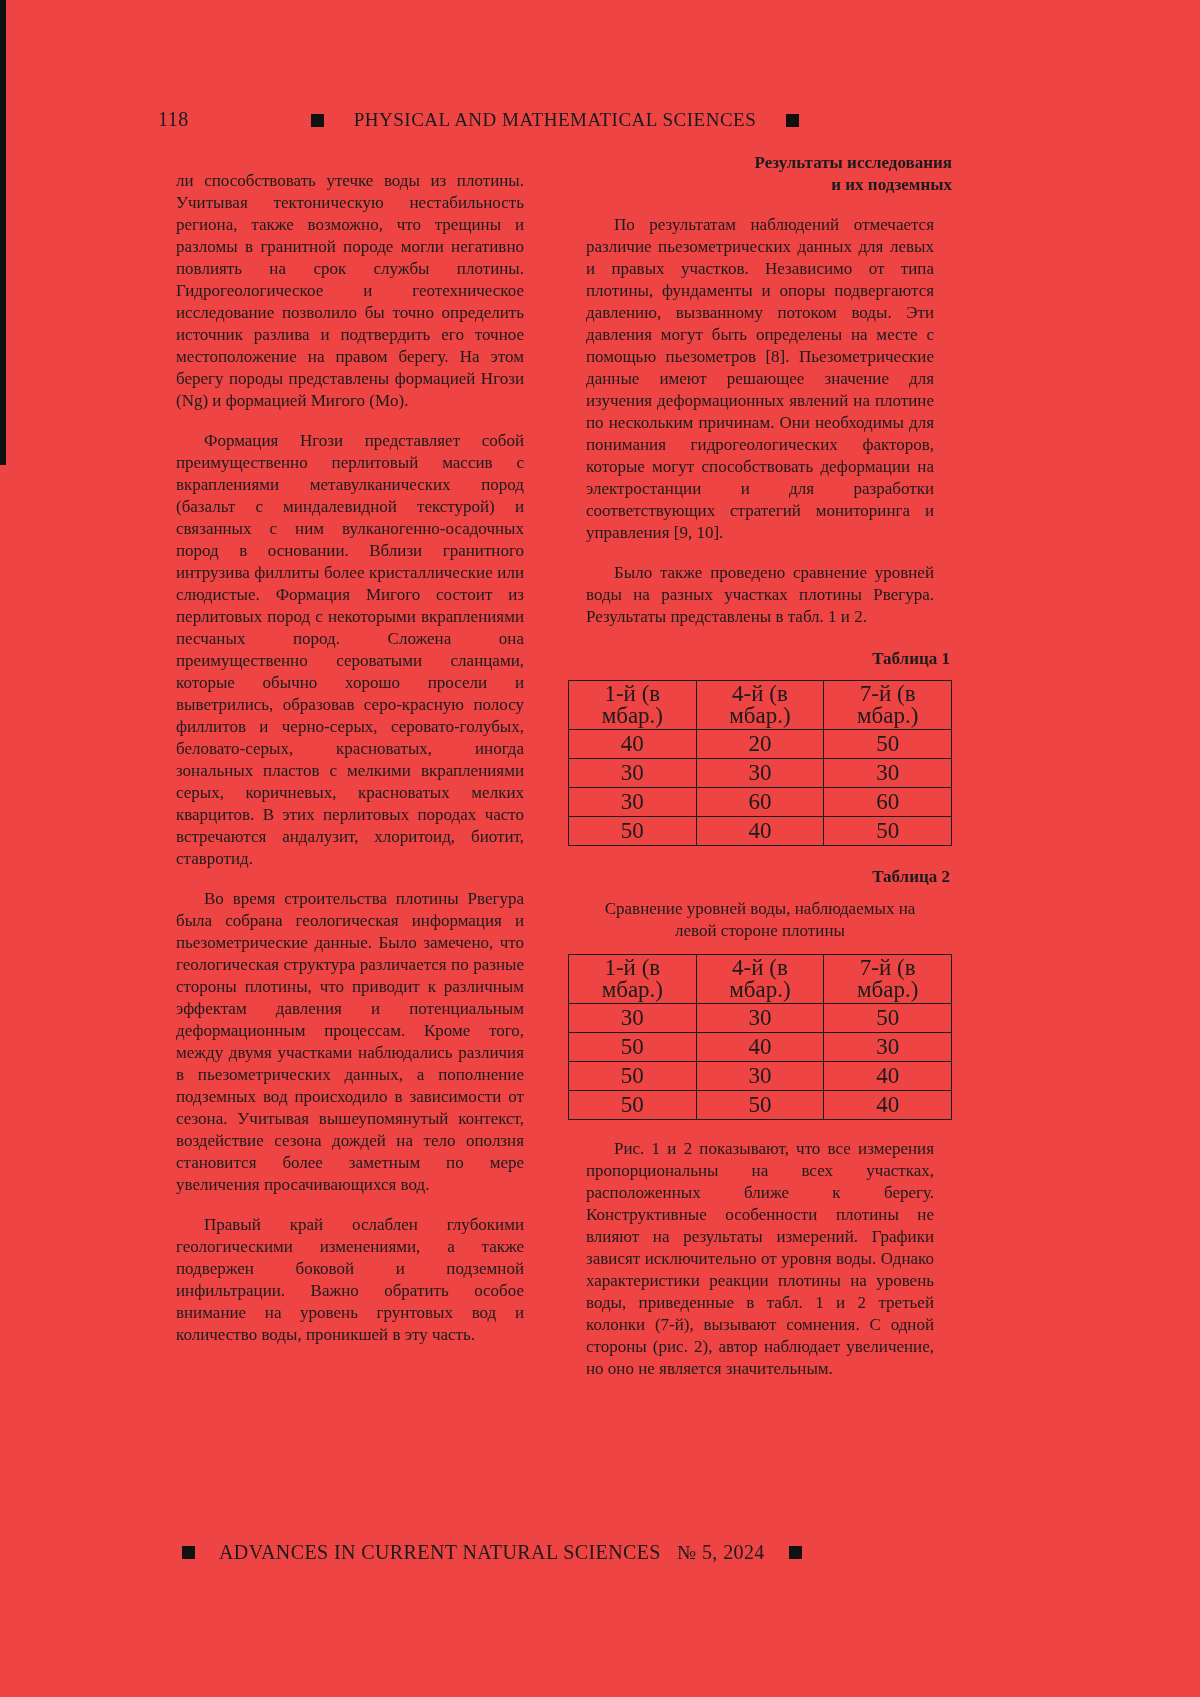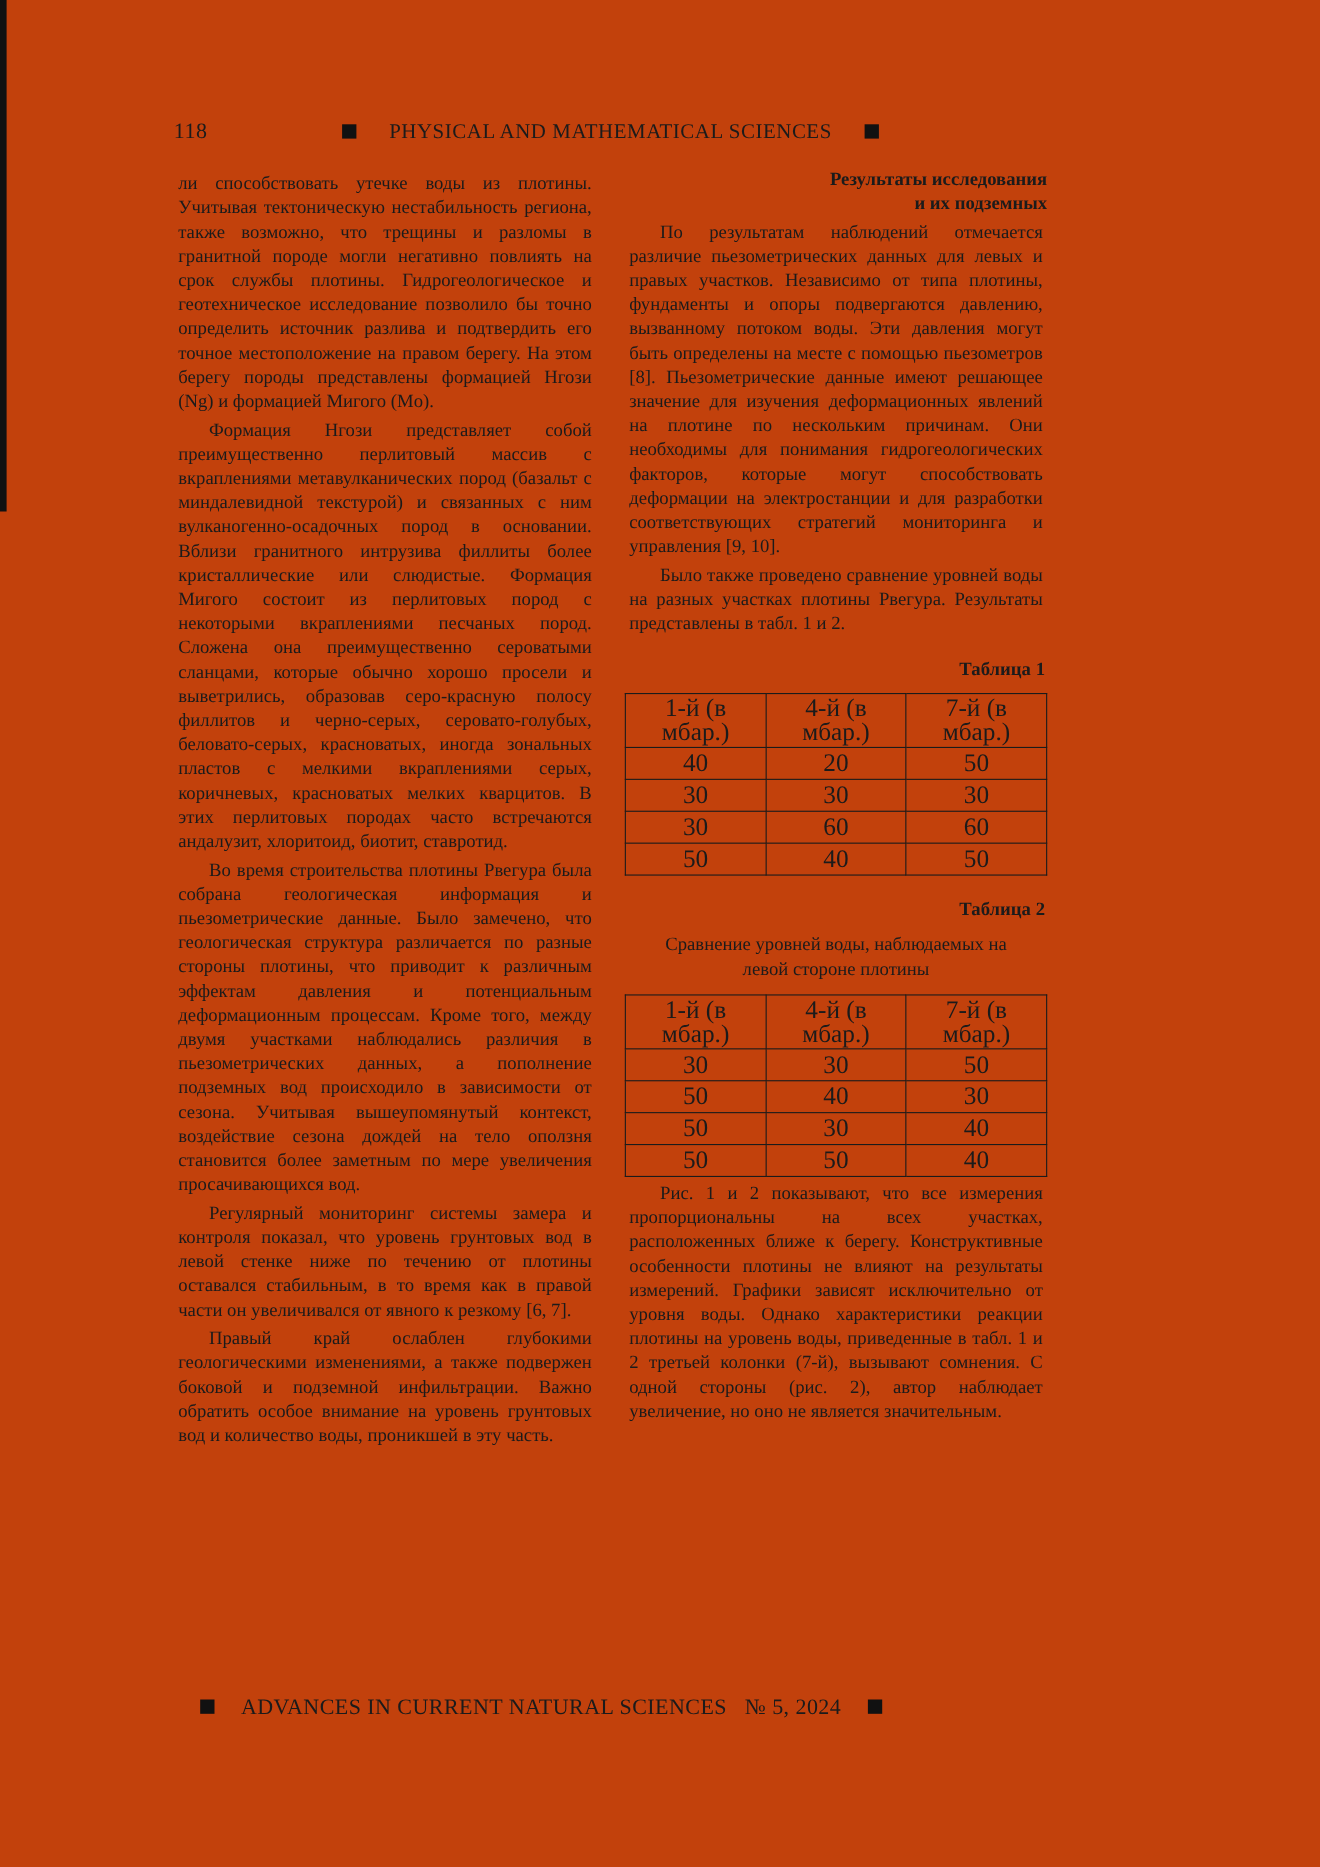--- a/index.html
+++ b/index.html
@@ -4,21 +4,21 @@
 <style>
   html, body {
     margin: 0;
     padding: 0;
     background: #ffffff;
   }
   .page {
     position: relative;
     width: 1200px;
     height: 1697px;
-    background: #c2410c;
+    background: #ef4444;
     color: #1b1b1b;
     font-family: "Liberation Serif", "DejaVu Serif", serif;
     overflow: hidden;
   }
   .scan-edge {
     position: absolute;
     left: 0;
     top: 0;
     width: 6px;
     height: 465px;
@@ -64,21 +64,21 @@
     display: flex;
     gap: 26px;
   }
   .col {
     width: 384px;
     font-size: 17px;
     line-height: 22px;
     text-align: justify;
   }
   .col p {
-    margin: 4px;
+    margin: 18px;
     text-indent: 28px;
   }
   .col p.no-indent { text-indent: 0; }
   .section-heading {
     text-align: right;
     font-weight: bold;
     font-size: 17px;
     line-height: 22px;
     margin: 0 0 2px 0;
   }
@@ -138,21 +138,20 @@
       <span class="sq"></span><span>PHYSICAL AND MATHEMATICAL SCIENCES</span><span class="sq"></span>
     </div>
   </div>
 
   <div class="content">
 
     <div class="col">
       <p class="no-indent">ли способствовать утечке воды из плотины. Учитывая тектоническую нестабильность региона, также возможно, что трещины и разломы в гранитной породе могли негативно повлиять на срок службы плотины. Гидрогеологическое и геотехническое исследование позволило бы точно определить источник разлива и подтвердить его точное местоположение на правом берегу. На этом берегу породы представлены формацией Нгози (Ng) и формацией Мигого (Mo).</p>
       <p>Формация Нгози представляет собой преимущественно перлитовый массив с вкраплениями метавулканических пород (базальт с миндалевидной текстурой) и связанных с ним вулканогенно-осадочных пород в основании. Вблизи гранитного интрузива филлиты более кристаллические или слюдистые. Формация Мигого состоит из перлитовых пород с некоторыми вкраплениями песчаных пород. Сложена она преимущественно сероватыми сланцами, которые обычно хорошо просели и выветрились, образовав серо-красную полосу филлитов и черно-серых, серовато-голубых, беловато-серых, красноватых, иногда зональных пластов с мелкими вкраплениями серых, коричневых, красноватых мелких кварцитов. В этих перлитовых породах часто встречаются андалузит, хлоритоид, биотит, ставротид.</p>
       <p>Во время строительства плотины Рвегура была собрана геологическая информация и пьезометрические данные. Было замечено, что геологическая структура различается по разные стороны плотины, что приводит к различным эффектам давления и потенциальным деформационным процессам. Кроме того, между двумя участками наблюдались различия в пьезометрических данных, а пополнение подземных вод происходило в зависимости от сезона. Учитывая вышеупомянутый контекст, воздействие сезона дождей на тело оползня становится более заметным по мере увеличения просачивающихся вод.</p>
-      <p>Регулярный мониторинг системы замера и контроля показал, что уровень грунтовых вод в левой стенке ниже по течению от плотины оставался стабильным, в то время как в правой части он увеличивался от явного к резкому [6, 7].</p>
       <p>Правый край ослаблен глубокими геологическими изменениями, а также подвержен боковой и подземной инфильтрации. Важно обратить особое внимание на уровень грунтовых вод и количество воды, проникшей в эту часть.</p>
     </div>
 
     <div class="col">
       <div class="section-heading">
         <div>Результаты исследования</div>
         <div>и их подземных</div>
       </div>
       <p>По результатам наблюдений отмечается различие пьезометрических данных для левых и правых участков. Независимо от типа плотины, фундаменты и опоры подвергаются давлению, вызванному потоком воды. Эти давления могут быть определены на месте с помощью пьезометров [8]. Пьезометрические данные имеют решающее значение для изучения деформационных явлений на плотине по нескольким причинам. Они необходимы для понимания гидрогеологических факторов, которые могут способствовать деформации на электростанции и для разработки соответствующих стратегий мониторинга и управления [9, 10].</p>
       <p>Было также проведено сравнение уровней воды на разных участках плотины Рвегура. Результаты представлены в табл. 1 и 2.</p>

